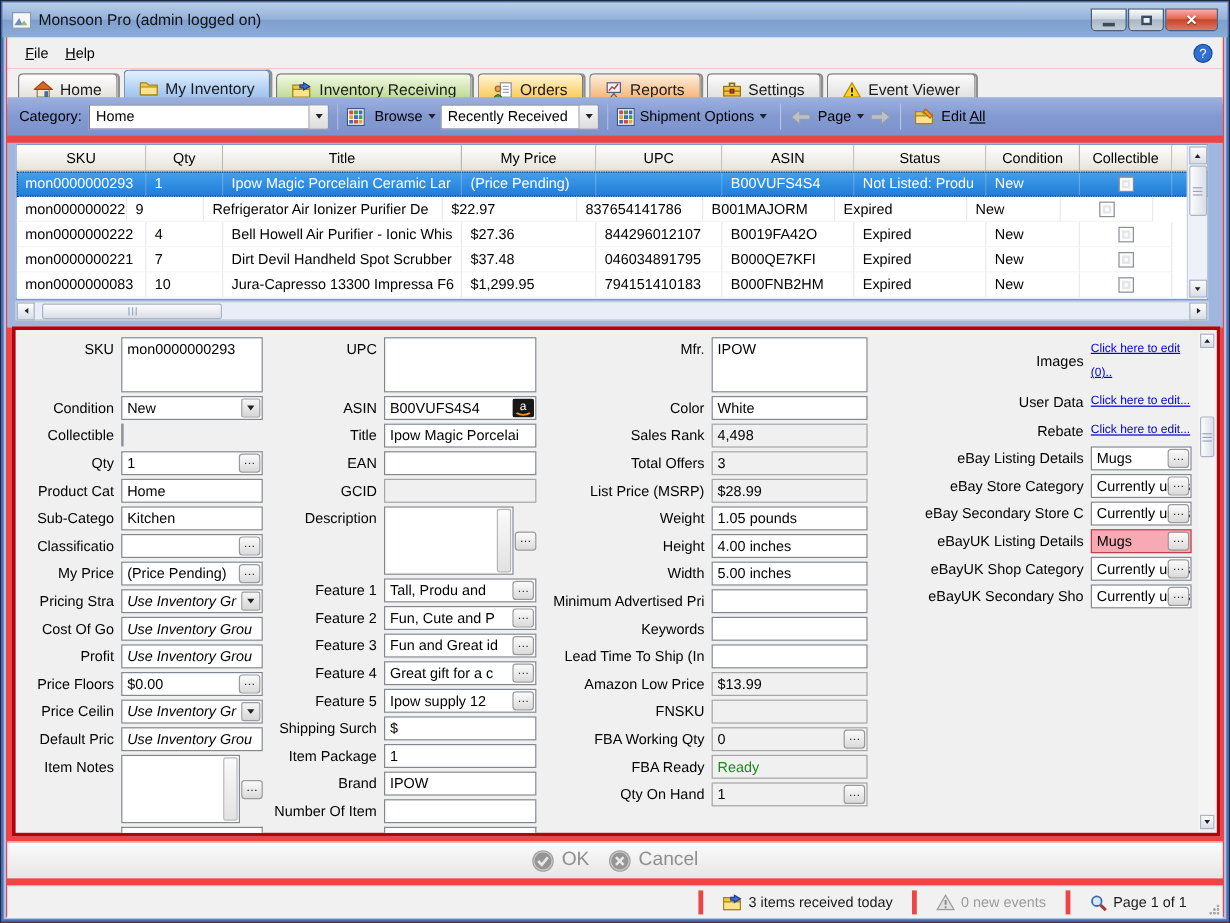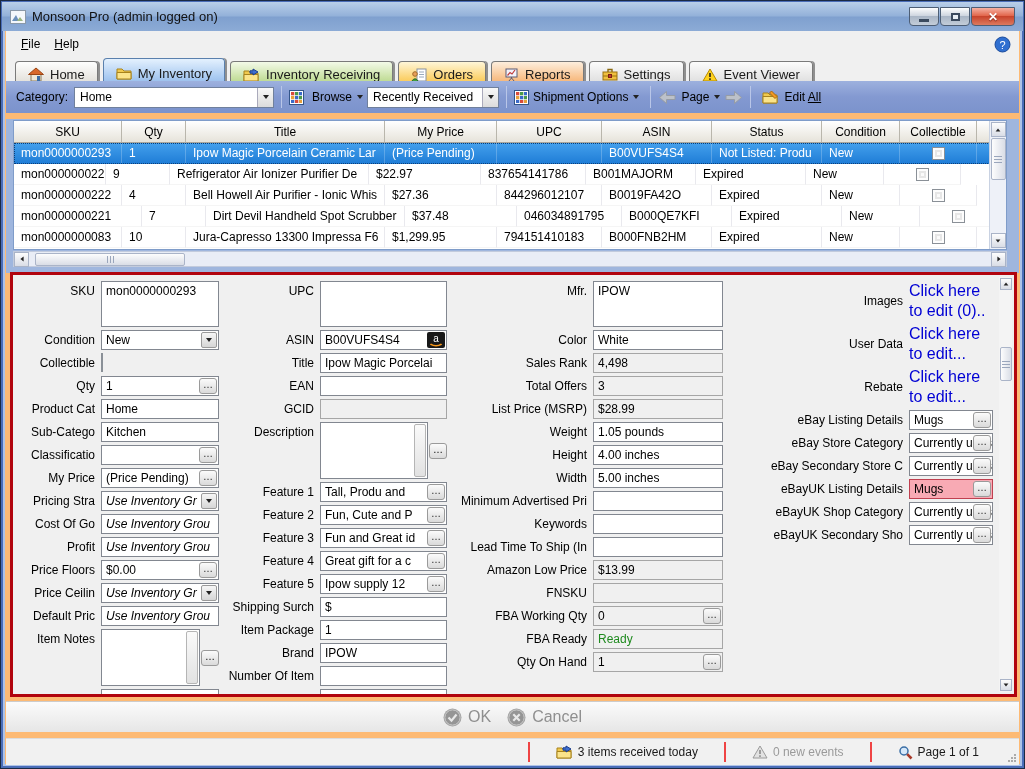--- a/index.html
+++ b/index.html
@@ -1,17 +1,17 @@
 <!DOCTYPE html>
 <html><head>
 <meta charset="utf-8">
 <style>
   html,body{margin:0;padding:0;background:#222;}
   *{box-sizing:border-box;font-family:"Liberation Sans",sans-serif;}
-  .window{position:relative;width:1025px;height:769px;background:#fdba74;border:1px solid #1b2a44;
+  .window{position:relative;width:1025px;height:769px;background:#ef4444;border:1px solid #1b2a44;
           box-shadow:inset 0 0 0 2px #4a6db8, inset 0 0 0 4px #aec3e8;overflow:hidden;}
 
   
   .titlebar{position:absolute;left:1px;right:1px;top:1px;height:29px;
     background:linear-gradient(#b9cfe9,#93b1d9 48%,#7fa0cf 52%,#8cabd6);display:flex;align-items:center;padding:0 8px;}
   .title-text{font-size:13px;color:#111;margin-left:6px;}
   .winbtns{margin-left:auto;display:flex;gap:1px;}
   .wbtn{width:30px;height:19px;border:1px solid #4d5e75;border-radius:0 0 4px 4px;
     background:linear-gradient(#fdfdfd,#cfd6e0 45%,#aab6c6 50%,#c3cdd9);display:flex;align-items:center;justify-content:center;}
   .wbtn.close{width:44px;background:linear-gradient(#f5b1a2,#e2674d 45%,#c8442c 50%,#dd7a5f);}
@@ -97,34 +97,34 @@
   .ebtn{position:absolute;right:1px;top:50%;transform:translateY(-50%);width:18px;height:16px;
         background:linear-gradient(#fbfbfb,#dadada);border:1px solid #9a9a9a;border-radius:3px;
         font-size:10px;line-height:10px;display:flex;align-items:flex-end;justify-content:center;padding-bottom:3px;color:#222;}
   .ddb{position:absolute;right:1px;top:1px;bottom:1px;width:16px;background:linear-gradient(#f6f6f6,#d6d6d6);border:1px solid #9a9a9a;border-radius:2px;display:flex;align-items:center;justify-content:center;}
   .innersb{position:absolute;right:1px;top:1px;bottom:1px;width:12px;background:linear-gradient(#fafafa,#e2e2e2);border:1px solid #b5b5b5;border-radius:2px;}
   .notes-wrap{display:flex;align-items:center;}
   .notes-wrap .tbox{flex:1;}
   .notes-ebtn{width:18px;height:16px;margin-left:1px;background:linear-gradient(#fbfbfb,#dadada);border:1px solid #9a9a9a;border-radius:3px;
         font-size:10px;line-height:10px;display:flex;align-items:flex-end;justify-content:center;padding-bottom:3px;flex:none;}
   .azbtn{position:absolute;right:1px;top:1px;width:18px;height:16px;}
-  .flink{font-size:16px;color:#0000d4;line-height:20px;display:inline-block;}
+  .flink{font-size:10px;color:#0000d4;text-decoration:underline;line-height:20px;display:inline-block;}
   .partial{height:9px;border:1px solid #828790;border-bottom:none;background:#fff;}
   .formsb{position:absolute;right:2px;top:2px;bottom:2px;width:13px;background:#f4f4f4;display:flex;flex-direction:column;align-items:center;}
   .formsb .sba{width:12px;height:12px;}
   .formsb .sbt-v{width:12px;height:34px;margin-top:56px;}
   .formsb .down{margin-top:auto;}
 
   
   .footer{position:absolute;left:5px;right:5px;top:700px;height:31px;background:linear-gradient(#fbfbfb,#e6e6e6);
           border-top:1px solid #cccccc;display:flex;align-items:center;justify-content:center;gap:16px;}
   .fbtn{display:flex;align-items:center;gap:6px;font-size:16px;color:#8f8f8f;}
   .statusbar{position:absolute;left:5px;right:5px;bottom:3px;height:27px;background:#f1f1f1;border-top:1px solid #dcdcdc;
              display:flex;align-items:center;justify-content:flex-end;font-size:12px;color:#1a1a1a;padding-right:14px;}
-  .sitem{display:flex;align-items:center;gap:5px;padding:0 26px;height:20px;border-left:2px solid #ef4444;}
+  .sitem{display:flex;align-items:center;gap:5px;padding:0 16px;height:20px;border-left:4px solid #ef4444;}
   .sitem.muted{color:#9a9a9a;}
   .grip{position:absolute;right:2px;bottom:2px;width:10px;height:10px;
         background:radial-gradient(circle at 8px 2px,#aaa 1px,transparent 1.4px),
                    radial-gradient(circle at 5px 5px,#aaa 1px,transparent 1.4px),
                    radial-gradient(circle at 8px 5px,#aaa 1px,transparent 1.4px),
                    radial-gradient(circle at 2px 8px,#aaa 1px,transparent 1.4px),
                    radial-gradient(circle at 5px 8px,#aaa 1px,transparent 1.4px),
                    radial-gradient(circle at 8px 8px,#aaa 1px,transparent 1.4px);}
 </style>
 </head>
@@ -369,21 +369,21 @@
         <div class="gc" style="width: 112px;">$27.36</div>
         <div class="gc" style="width: 105px;">844296012107</div>
         <div class="gc" style="width: 110px;">B0019FA42O</div>
         <div class="gc" style="width: 110px;">Expired</div>
         <div class="gc" style="width: 78px;">New</div>
         <div class="gc center" style="width: 77px;">
           <span class="cb"></span>
         </div>
       </div>
       <div class="gr">
-        <div class="gc" style="width: 128px;">mon0000000221</div>
+        <div class="gc" style="width: 108px;">mon0000000221</div>
         <div class="gc" style="width: 64px;">7</div>
         <div class="gc" style="width: 199px;">Dirt Devil Handheld Spot Scrubber</div>
         <div class="gc" style="width: 112px;">$37.48</div>
         <div class="gc" style="width: 105px;">046034891795</div>
         <div class="gc" style="width: 110px;">B000QE7KFI</div>
         <div class="gc" style="width: 110px;">Expired</div>
         <div class="gc" style="width: 78px;">New</div>
         <div class="gc center" style="width: 77px;">
           <span class="cb"></span>
         </div>

